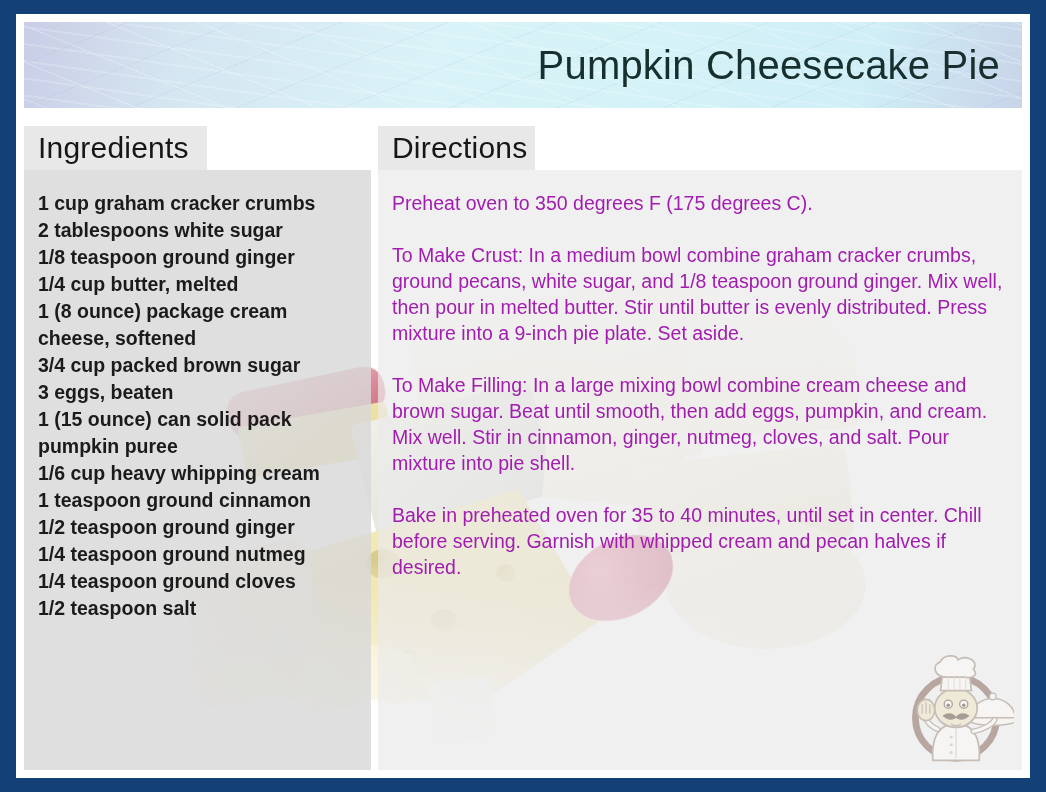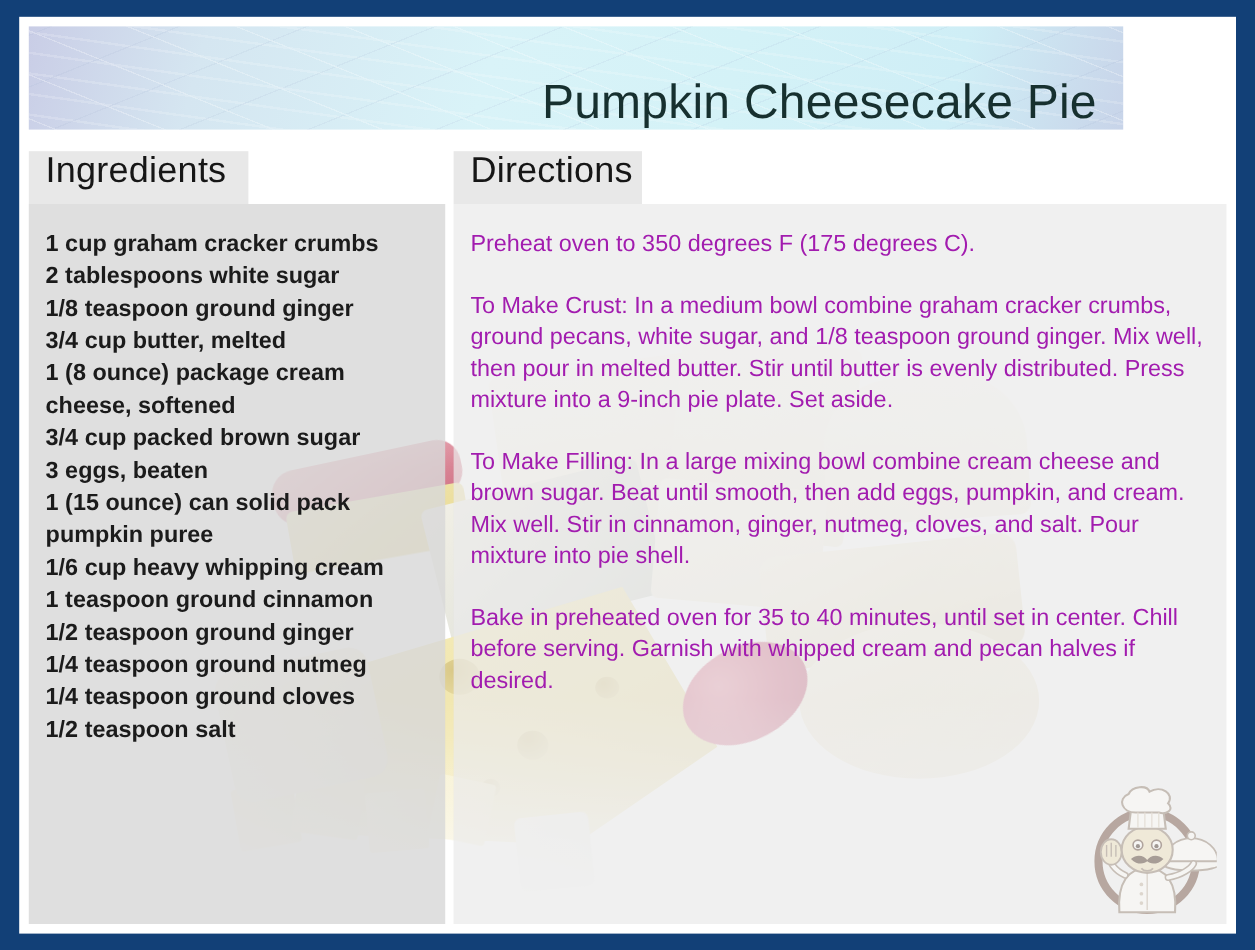--- a/index.html
+++ b/index.html
@@ -82,28 +82,28 @@
     background:
       radial-gradient(ellipse 120% 95% at 50% 48%, rgba(255,255,255,0) 28%, rgba(255,255,255,0.55) 66%, rgba(255,255,255,0.96) 92%),
       linear-gradient(to bottom, rgba(255,255,255,0.35) 0%, rgba(255,255,255,0) 22%, rgba(255,255,255,0) 62%, rgba(255,255,255,0.95) 98%);
   }
 
   
   #header-banner {
     position: absolute;
     left: 8px;
     top: 8px;
-    width: 912px;
+    width: 998px;
     height: 86px;
     z-index: 3;
     background:
       linear-gradient(105deg, #c9cde6 0%, #d5e6f1 16%, #d9f3f8 42%, #d4f2f7 64%, #cfeef6 84%, #c8d4e9 100%);
     overflow: hidden;
     display: flex;
-    align-items: flex-end;
+    align-items: center;
     justify-content: flex-end;
   }
   #banner-lattice {
     position: absolute;
     inset: -20px;
     opacity: 0.33;
     background-image:
       repeating-linear-gradient(22deg, rgba(255,255,255,0.85) 0px, rgba(255,255,255,0.85) 1px, rgba(255,255,255,0) 1px, rgba(255,255,255,0) 34px),
       repeating-linear-gradient(-22deg, rgba(160,175,205,0.40) 0px, rgba(160,175,205,0.40) 1px, rgba(160,175,205,0) 1px, rgba(160,175,205,0) 40px),
       repeating-linear-gradient(8deg, rgba(255,255,255,0.55) 0px, rgba(255,255,255,0.55) 2px, rgba(255,255,255,0) 2px, rgba(255,255,255,0) 17px);
@@ -131,20 +131,21 @@
 
   .panel { position: absolute; top: 0; bottom: 0; }
 
   .panel-tab {
     position: absolute;
     top: 10px;
     left: 0;
     height: 44px;
     background: rgba(230,230,230,0.90);
     display: flex;
+    align-items: center;
     padding: 0 16px 0 14px;
     z-index: 3;
   }
   .panel-tab h2 {
     font-size: 30px;
     font-weight: 400;
     color: #161616;
     letter-spacing: 0.2px;
     white-space: nowrap;
   }
@@ -237,21 +238,21 @@
 
       <section class="panel" id="ingredients-panel">
         <div class="panel-tab">
           <h2>Ingredients</h2>
         </div>
         <div class="panel-body">
           <ul id="ingredients-list">
             <li>1 cup graham cracker crumbs</li>
             <li>2 tablespoons white sugar</li>
             <li>1/8 teaspoon ground ginger</li>
-            <li>3/4 cup butter, melted</li>
+            <li>1/4 cup butter, melted</li>
             <li>1 (8 ounce) package cream
 cheese, softened</li>
             <li>3/4 cup packed brown sugar</li>
             <li>3 eggs, beaten</li>
             <li>1 (15 ounce) can solid pack
 pumpkin puree</li>
             <li>1/6 cup heavy whipping cream</li>
             <li>1 teaspoon ground cinnamon</li>
             <li>1/2 teaspoon ground ginger</li>
             <li>1/4 teaspoon ground nutmeg</li>

